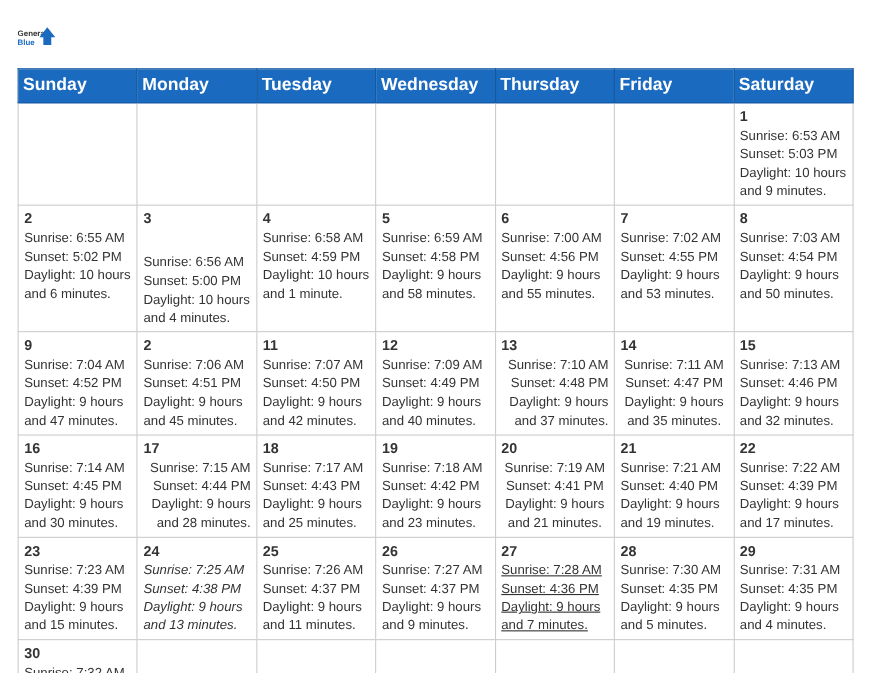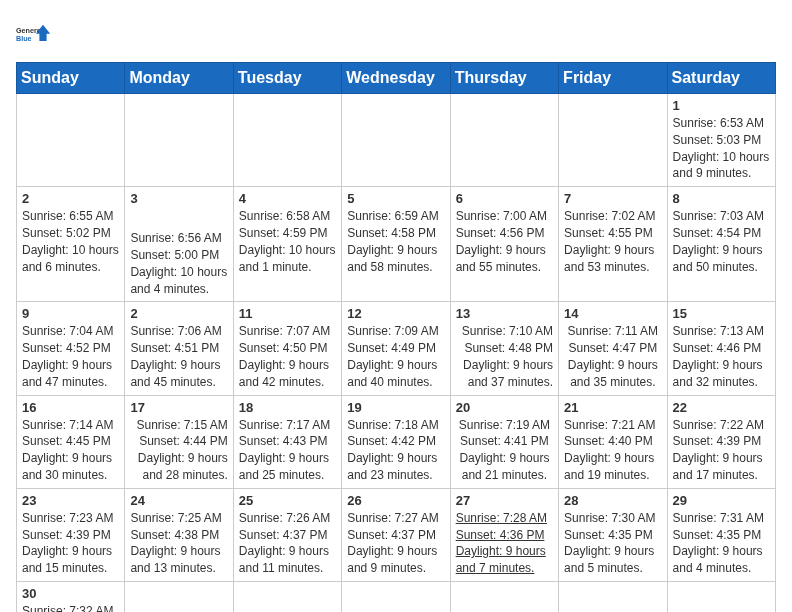--- a/index.html
+++ b/index.html
@@ -258,21 +258,21 @@
       </tr>
       <tr class="week-row">
         <td>
           <span class="day-number">23</span>
           <div class="day-info" style="white-space: pre-line;">Sunrise: 7:23 AM
 Sunset: 4:39 PM
 Daylight: 9 hours and 15 minutes.</div>
         </td>
         <td>
           <span class="day-number">24</span>
-          <div class="day-info" style="white-space: pre-line;">Sunrise: 7:25 AM
+          <div class="day-info" style="white-space: pre-line; font-style: italic;">Sunrise: 7:25 AM
 Sunset: 4:38 PM
 Daylight: 9 hours and 13 minutes.</div>
         </td>
         <td>
           <span class="day-number">25</span>
           <div class="day-info" style="white-space: pre-line;">Sunrise: 7:26 AM
 Sunset: 4:37 PM
 Daylight: 9 hours and 11 minutes.</div>
         </td>
         <td>

